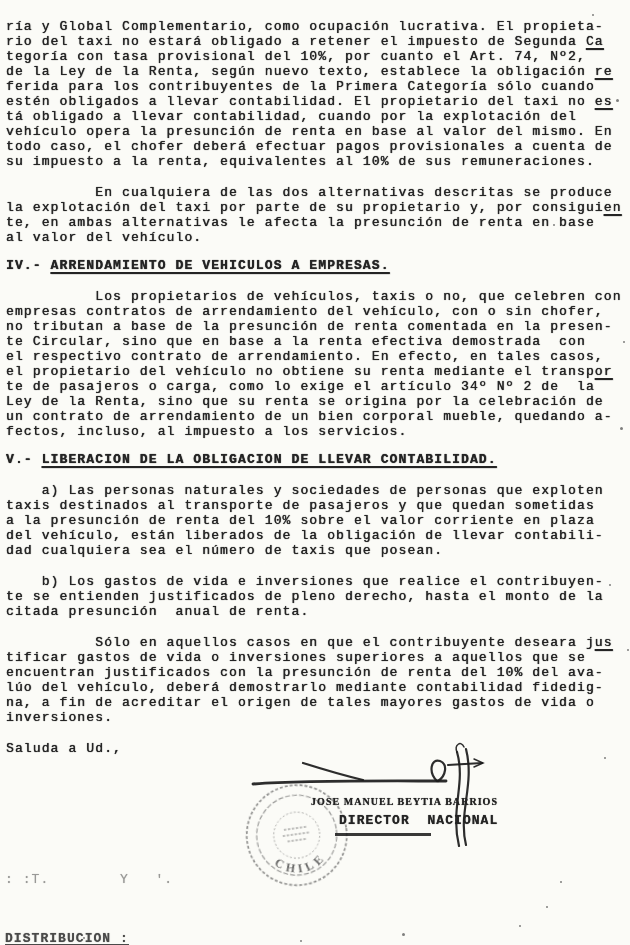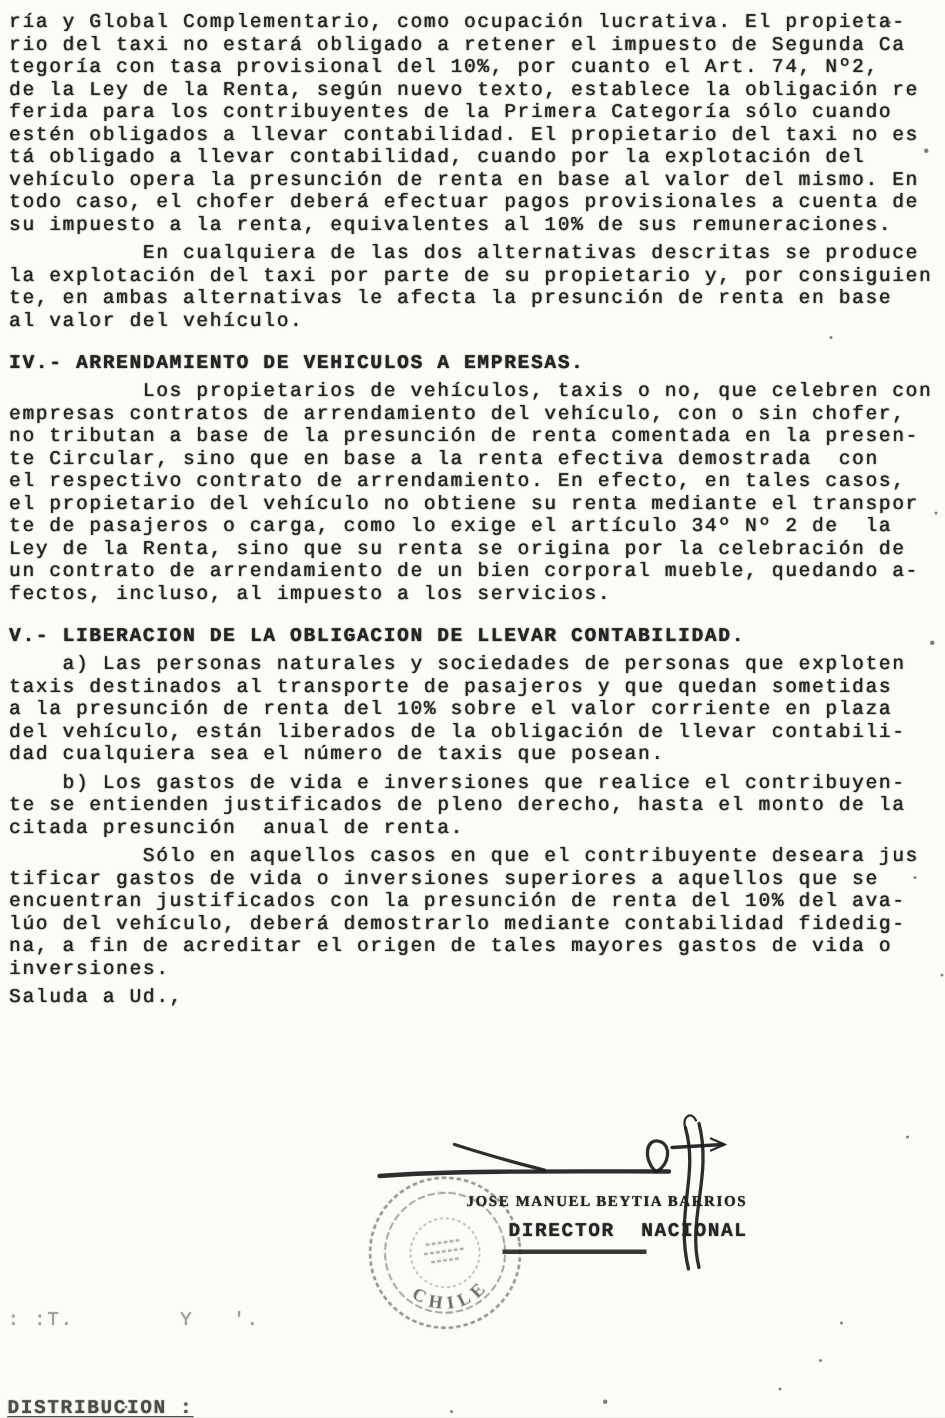--- a/index.html
+++ b/index.html
@@ -20,24 +20,25 @@
     position: absolute;
     left: 6px;
     top: 7px;
     right: 2px;
     font-size: 13px;
     line-height: 15px;
     letter-spacing: 1.12px;
     white-space: pre;
     text-shadow: 0 0 0.8px rgba(15,15,15,0.85), 0.4px 0.3px 0.7px rgba(40,40,40,0.45);
   }
-  .block { margin-top: 4px; }
-  .block:first-child { margin-top: 0; }
+  .block { margin-top: 16px; }
+  .block:first-child { margin-top: 12px; }
   .block-heading { margin-top: 13px; font-weight: bold; }
   .u {
+    text-decoration: underline;
     text-underline-offset: 3px;
     text-decoration-thickness: 1.7px;
   }
 
   
   .sig-name {
     position: absolute; left: 311px; top: 796px;
     font-size: 10px; font-weight: bold; letter-spacing: 1.05px; white-space: pre;
     text-shadow: 0 0 0.8px rgba(15,15,15,0.9);
     font-family: Liberation Serif, serif;

